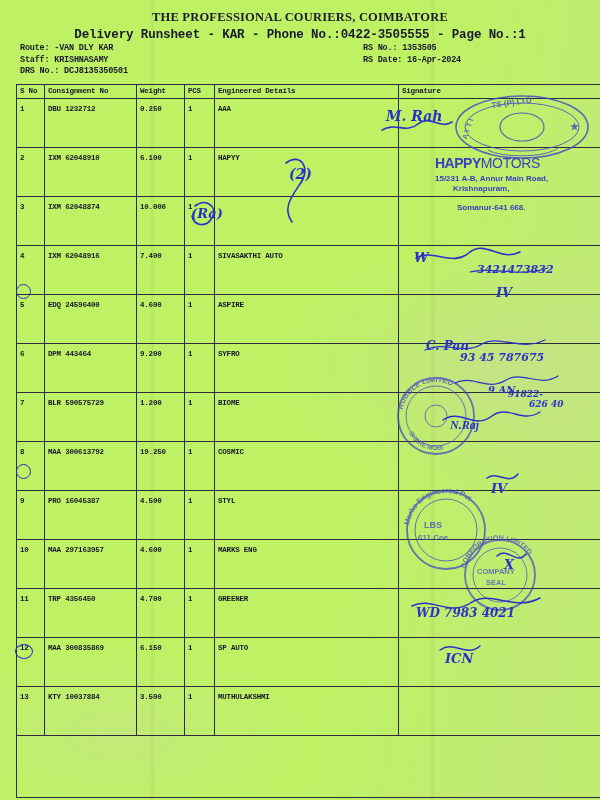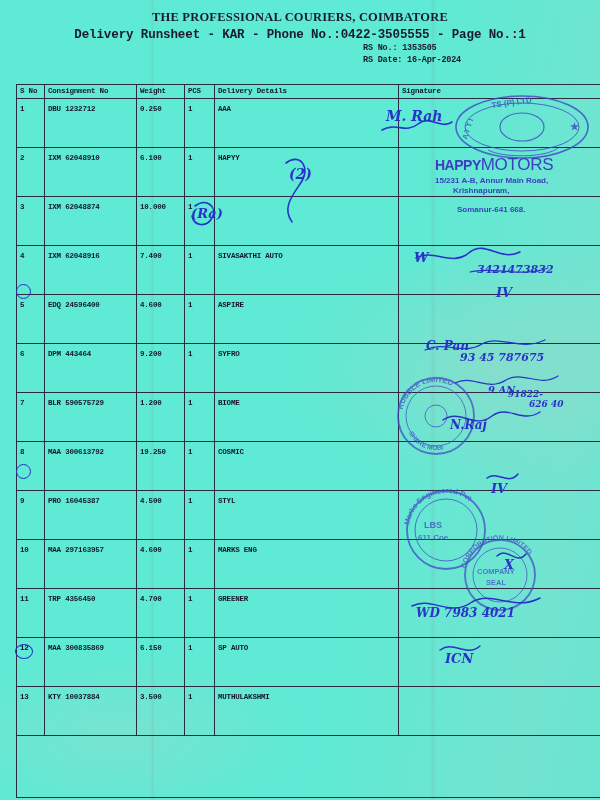--- a/index.html
+++ b/index.html
@@ -11,21 +11,21 @@
     width: 600px;
     height: 800px;
     position: relative;
     font-family: "Liberation Mono", monospace;
     color: #1a1a2e;
     overflow: hidden;
   }
   .page {
     position: absolute;
     inset: 0;
-    background: #5eead4;
+    background: #bef264;
   }
   
   .paper-shade {
     position: absolute;
     inset: 0;
     background:
       radial-gradient(ellipse 300px 180px at 82% 46%, rgba(206,200,190,0.28), rgba(255,255,255,0) 70%),
       radial-gradient(ellipse 260px 120px at 20% 92%, rgba(210,205,198,0.22), rgba(255,255,255,0) 72%),
       linear-gradient(100deg, rgba(255,255,255,0) 60%, rgba(205,200,192,0.18) 88%, rgba(190,185,178,0.12) 100%);
     pointer-events: none;
@@ -147,34 +147,39 @@
 <div class="page">
   <div class="paper-shade"></div>
   <div class="fold" style="left:150px;top:0;width:5px;height:800px;"></div>
   <div class="fold" style="left:430px;top:0;width:6px;height:800px;"></div>
 
   <div class="header">
     <div class="title1">THE PROFESSIONAL COURIERS, COIMBATORE</div>
     <div class="title2">Delivery Runsheet - KAR - Phone No.:0422-3505555 - Page No.:1</div>
   </div>
 
+  <div class="meta">
+    <div>Route: -VAN DLY KAR</div>
+    <div>Staff: KRISHNASAMY</div>
+    <div>DRS No.: DCJ8135350501</div>
+  </div>
 
   <div class="meta2">
     <div>RS No.: 1353505</div>
     <div>RS Date: 16-Apr-2024</div>
   </div>
 
   <table class="runsheet">
     <thead>
       <tr>
         <th style="width:24px">S No</th>
         <th style="width:88px">Consignment No</th>
         <th style="width:44px">Weight</th>
         <th style="width:26px">PCS</th>
-        <th style="width:180px">Delivery Details</th>
+        <th style="width:180px">Engineered Details</th>
         <th style="width:206px">Signature</th>
       </tr>
     </thead>
     <tbody>
       <tr>
         <td class="c-no">1</td>
         <td class="c-con">DBU 1232712</td>
         <td class="c-wt">0.250</td>
         <td class="c-pcs">1</td>
         <td class="c-cons">AAA</td>
@@ -289,21 +294,21 @@
       <ellipse cx="70" cy="35" rx="57" ry="24" fill="none" stroke="#4246c4" stroke-width="1"></ellipse>
       <ellipse cx="70" cy="35" rx="22" ry="14" fill="none" stroke="#4246c4" stroke-width="1.2"></ellipse>
       <path d="M36 58 C50 66, 94 66, 106 56" fill="none" stroke="#4246c4" stroke-width="1"></path>
       <text x="40" y="16" font-family="Liberation Sans, sans-serif" font-size="8" fill="#4246c4" font-weight="bold" transform="rotate(-8 40 16)">TS (P) LTD</text>
       <text x="12" y="44" font-family="Liberation Sans, sans-serif" font-size="7" fill="#4246c4" font-weight="bold" transform="rotate(-72 16 44)">A T T I</text>
       <text x="118" y="38" font-family="Liberation Sans, sans-serif" font-size="10" fill="#4246c4" font-weight="bold">★</text>
     </svg>
 
     <div style="position:absolute;left:435px;top:155px;">
       <div style="white-space:nowrap;">
-        <span class="stamp-text" style="position:relative;font-size:14px;letter-spacing:-0.5px;">HAPPY</span><span class="stamp-text" style="position:relative;font-size:17px;font-weight:normal;letter-spacing:-0.3px;">MOTORS</span>
+        <span class="stamp-text" style="position:relative;font-size:14px;letter-spacing:-0.5px;">HAPPY</span><span class="stamp-text" style="position:relative;font-size:14px;font-weight:normal;letter-spacing:-0.3px;">MOTORS</span>
       </div>
       <div class="stamp-text" style="position:relative;font-size:8px;margin-top:1px;">15/231 A-B, Annur Main Road,</div>
       <div class="stamp-text" style="position:relative;font-size:8px;margin-top:1px;margin-left:18px;">Krishnapuram,</div>
       <div class="stamp-text" style="position:relative;font-size:8px;margin-top:10px;margin-left:22px;">Somanur-641 668.</div>
     </div>
 
     <svg width="96" height="96" style="position:absolute;left:388px;top:368px;opacity:0.72;">
       <circle cx="48" cy="48" r="38" fill="none" stroke="#4246c4" stroke-width="1.8"></circle>
       <circle cx="48" cy="48" r="30" fill="none" stroke="#4246c4" stroke-width="1"></circle>
       <circle cx="48" cy="48" r="11" fill="none" stroke="#4246c4" stroke-width="1"></circle>
@@ -360,21 +365,21 @@
     <div class="hand" style="left:289px;top:166px;font-size:14px;">(2)</div>
     <div class="hand" style="left:191px;top:206px;font-size:13px;">(Ra)</div>
     <div class="hand" style="left:414px;top:250px;font-size:13px;">W</div>
     <div class="hand" style="left:477px;top:263px;font-size:11px;">3421473832</div>
     <div class="hand" style="left:496px;top:285px;font-size:13px;">IV</div>
     <div class="hand" style="left:426px;top:339px;font-size:12px;">C. Pan</div>
     <div class="hand" style="left:460px;top:351px;font-size:11px;">93 45 787675</div>
     <div class="hand" style="left:488px;top:384px;font-size:10px;">9 AN</div>
     <div class="hand" style="left:508px;top:389px;font-size:9px;">91822-</div>
     <div class="hand" style="left:529px;top:399px;font-size:9px;">626 40</div>
-    <div class="hand" style="left:450px;top:418px;font-size:12px;">N.Raj</div>
+    <div class="hand" style="left:450px;top:418px;font-size:12px;font-family:Liberation Serif, serif;">N.Raj</div>
     <div class="hand" style="left:491px;top:481px;font-size:13px;">IV</div>
     <div class="hand" style="left:504px;top:557px;font-size:13px;">X</div>
     <div class="hand" style="left:416px;top:606px;font-size:12px;">WD 7983 4021</div>
     <div class="hand" style="left:445px;top:651px;font-size:13px;">ICN</div>
 
     <div class="circle-no" style="left:16px;top:284px;"></div>
     <div class="circle-no" style="left:16px;top:464px;"></div>
     <div class="circle-no" style="left:15px;top:644px;width:16px;"></div>
   </div>
 </div>

